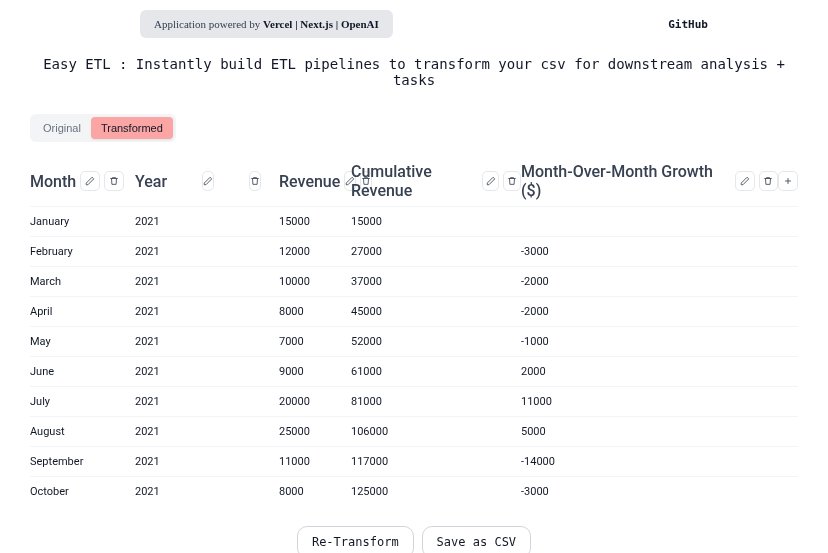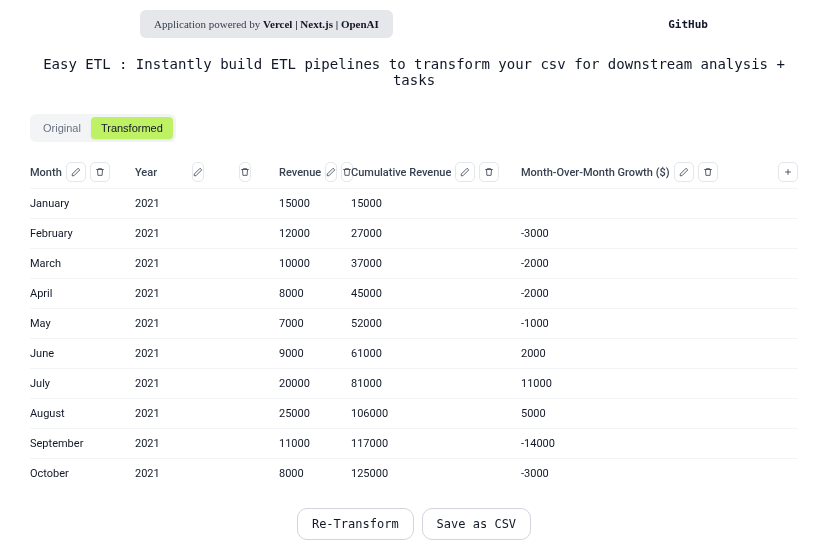--- a/index.html
+++ b/index.html
@@ -5,24 +5,24 @@
 * { box-sizing: border-box; margin: 0; padding: 0; }
 body { font-family: -apple-system, BlinkMacSystemFont, "Segoe UI", Roboto, sans-serif; background: #fff; color: #18181b; width: 828px; font-size: 12px; }
 .header-row { display: flex; align-items: center; padding: 10px 40px 0; }
 .powered-badge { background: #e5e7eb; border-radius: 6px; padding: 8px 14px; font-family: Liberation Serif, serif; font-size: 11px; margin-left: 100px; color: #374151; }
 .powered-badge b { font-weight: 700; color: #111827; }
 .github-link { margin-left: auto; margin-right: 80px; font-family: ui-monospace, Menlo, monospace; font-size: 11px; color: #111827; text-decoration: none; font-weight: 600; }
 .tagline { font-family: ui-monospace, Menlo, monospace; font-size: 14px; font-weight: 500; text-align: center; padding: 18px 24px 26px; color: #111827; }
 .content { padding: 0 30px; }
 .tabs { display: inline-flex; background: #f3f4f6; border-radius: 6px; padding: 3px; }
 .tab { padding: 5px 10px; border-radius: 4px; font-size: 11px; color: #6b7280; cursor: pointer; border: none; background: transparent; }
-.tab.active { background: #bef264; color: #111827; box-shadow: 0 1px 2px rgba(0,0,0,0.08); }
+.tab.active { background: #fca5a5; color: #111827; box-shadow: 0 1px 2px rgba(0,0,0,0.08); }
 .table { width: 100%; margin-top: 14px; }
 .thead-row { display: flex; padding: 6px 0; align-items:center; }
-.th { display: flex; align-items: center; gap: 4px; font-size: 11px; color: #374151; font-weight: 500; }
+.th { display: flex; align-items: center; gap: 4px; font-size: 16px; color: #374151; font-weight: 500; }
 .col-month { width: 105px; }
 .col-year { width: 98px; gap: 35px; }
 .col-rev { width: 118px; padding-left: 46px; }
 .col-cum { width: 170px; }
 .col-mom { flex: 1; }
 .icon-btn { width: 20px; height: 20px; display: inline-flex; align-items: center; justify-content: center; border: 1px solid #e5e7eb; border-radius: 5px; background: #fff; cursor: pointer; }
 .icon-btn svg { width: 10px; height: 10px; stroke: #374151; stroke-width: 2; fill: none; }
 .add-col { margin-left: auto; }
 .tbody { }
 .tr { display: flex; padding: 8px 0; font-size: 11px; color: #111827; border-top: 1px solid #f3f4f6; }

